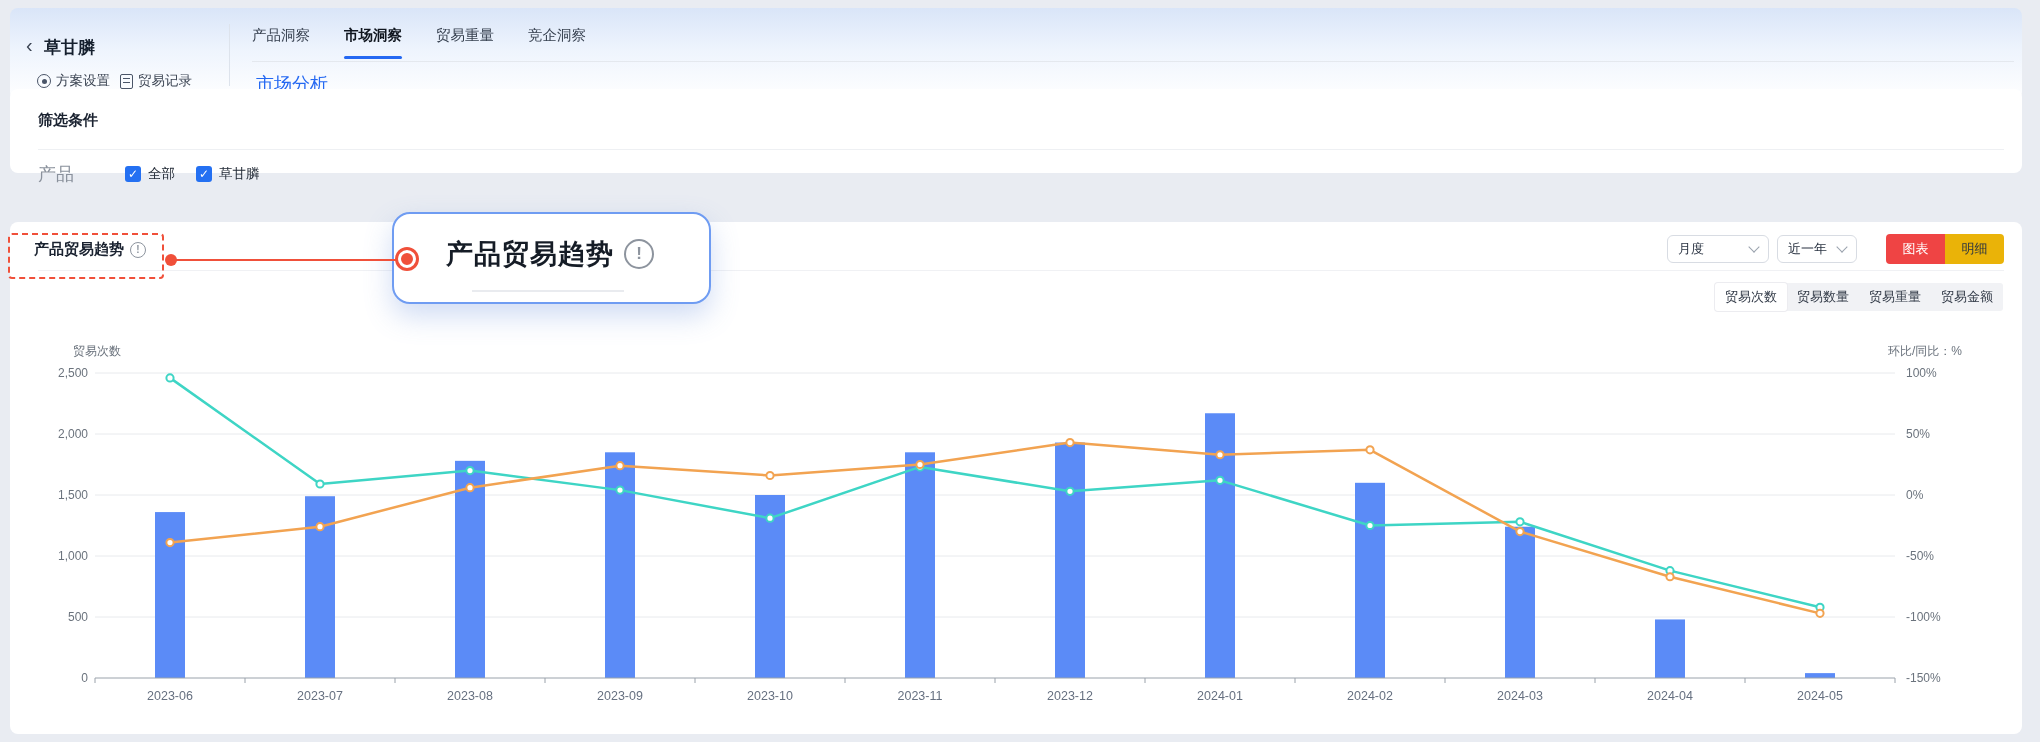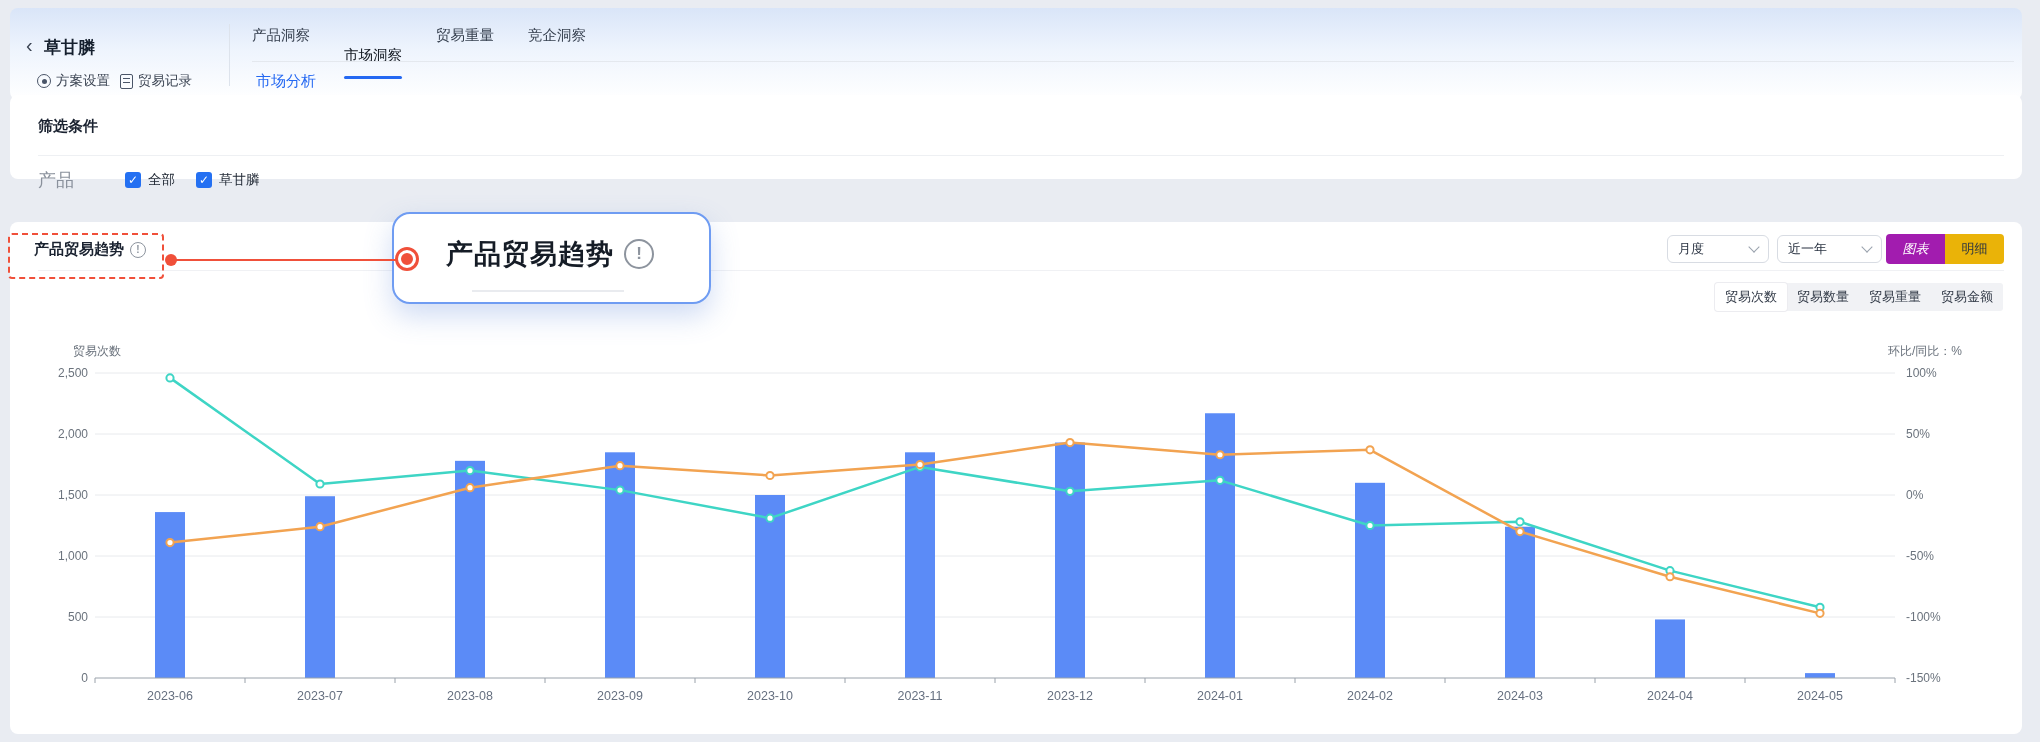--- a/index.html
+++ b/index.html
@@ -12,51 +12,51 @@
   .back-chevron{position:absolute;left:16px;top:26px;font-size:20px;color:#3a4352;cursor:pointer;}
   .app-title{position:absolute;left:34px;top:28px;font-size:17px;font-weight:bold;color:#16202e;}
   .hdr-action{position:absolute;top:64px;display:flex;align-items:center;gap:5px;font-size:13.5px;color:#3a4352;cursor:pointer;justify-content:space-between;}
   .icon-target{width:12px;height:12px;border:1.5px solid #4a5568;border-radius:50%;position:relative;display:inline-block;}
   .icon-target::after{content:"";position:absolute;left:3.5px;top:3.5px;width:5px;height:5px;border-radius:50%;background:#4a5568;}
   .icon-doc{width:11px;height:13px;border:1.5px solid #4a5568;border-radius:2px;position:relative;display:inline-block;}
   .icon-doc::before{content:"";position:absolute;left:2px;top:3px;width:7px;height:1.5px;background:#4a5568;box-shadow:0 4px 0 #4a5568;}
   .v-divider{position:absolute;left:219px;top:16px;width:1px;height:62px;background:#dde3ec;}
   .top-tabs{position:absolute;left:242px;top:18px;display:flex;gap:34px;}
   .top-tab{font-size:14.5px;color:#353f4e;padding-bottom:14px;position:relative;cursor:pointer;white-space:nowrap;}
-  .top-tab.active{font-weight:normal;color:#10161f;margin-top:20px;}
+  .top-tab.active{font-weight:bold;color:#10161f;}
   .top-tab.active::after{content:"";position:absolute;left:0;right:0;bottom:0;height:3px;background:#2468f2;border-radius:2px;}
   .tab-divider{position:absolute;left:242px;right:8px;top:53px;height:1px;background:#e4e8ee;}
-  .sub-tab{position:absolute;left:246px;top:64px;font-size:15px;color:#2468f2;cursor:pointer;}
+  .sub-tab{position:absolute;left:246px;top:64px;font-size:18px;color:#2468f2;cursor:pointer;}
   .sub-tab-underline{position:absolute;left:262px;top:88px;width:26px;height:3px;background:#2468f2;border-radius:2px;}
 
   
-  #filter-card{top:95px;height:84px;}
+  #filter-card{top:89px;height:84px;}
   .filter-title{position:absolute;left:28px;top:22px;font-size:15px;font-weight:bold;color:#1a2230;}
   .filter-divider{position:absolute;left:28px;right:18px;top:60px;height:1px;background:#eef0f3;}
   .filter-row{position:absolute;left:28px;top:73px;display:flex;align-items:center;}
   .filter-field-label{font-size:18px;color:#8a919c;width:87px;}
   .chk-item{display:flex;align-items:center;margin-right:21px;cursor:pointer;}
   .chk-box{width:16px;height:16px;background:#2470f2;border-radius:3px;color:#fff;font-size:12px;line-height:16px;text-align:center;}
   .chk-label{font-size:13.5px;color:#222a36;margin-left:7px;}
 
   
   #chart-card{top:222px;height:512px;}
   .section-title-row{position:absolute;left:24px;top:18px;display:flex;align-items:center;gap:6px;}
   .section-title{font-size:15px;font-weight:bold;color:#1a2230;}
   .info-sm{width:14px;height:14px;border:1.2px solid #8d949e;border-radius:50%;color:#8d949e;
     font-size:10px;line-height:14px;text-align:center;font-weight:bold;display:inline-block;}
   .section-divider{position:absolute;left:28px;right:18px;top:48px;height:1px;background:#f0f1f4;}
   .select{position:absolute;top:13px;height:28px;background:#fff;border:1px solid #d8dce3;border-radius:6px;
     display:flex;align-items:center;justify-content:space-between;padding:0 10px;box-sizing:border-box;font-size:13px;color:#2a3342;cursor:pointer;}
   #select-period{left:1657px;width:102px;}
-  #select-range{left:1767px;width:105px;}
+  #select-range{left:1767px;width:80px;}
   .caret{width:7px;height:7px;border-right:1.5px solid #9aa2ad;border-bottom:1.5px solid #9aa2ad;transform:rotate(45deg);margin-top:-4px;}
   .view-toggle{position:absolute;left:1876px;top:12px;display:flex;border-radius:4px;overflow:hidden;}
   .view-btn{width:59px;height:30px;font-size:13px;display:flex;align-items:center;justify-content:center;cursor:pointer;}
-  .view-btn.active{background:#a21caf;color:#fff;font-style:italic;}
+  .view-btn.active{background:#ef4444;color:#fff;}
   .view-btn.idle{background:#eab308;color:#2a3342;}
   .metric-tabs{position:absolute;left:1705px;top:61px;display:flex;background:#f1f2f5;border-radius:3px;padding:0;}
   .metric-tab{height:28px;padding:0 10px;font-size:13px;color:#333b48;display:flex;align-items:center;cursor:pointer;white-space:nowrap;}
   .metric-tab.active{background:#fff;border-radius:3px;box-shadow:0 0 0 1px #ececf0;}
   #chart-svg{position:absolute;left:0;top:108px;}
 
   
   .anno-dashed{position:absolute;left:8px;top:233px;width:152px;height:42px;border:2px dashed #f0503a;border-radius:4px;z-index:30;}
   .anno-line{position:absolute;left:170px;top:259px;width:228px;height:2px;background:#f0503a;z-index:30;}
   .anno-dot{position:absolute;left:165px;top:254px;width:12px;height:12px;border-radius:50%;background:#f0503a;z-index:31;}

